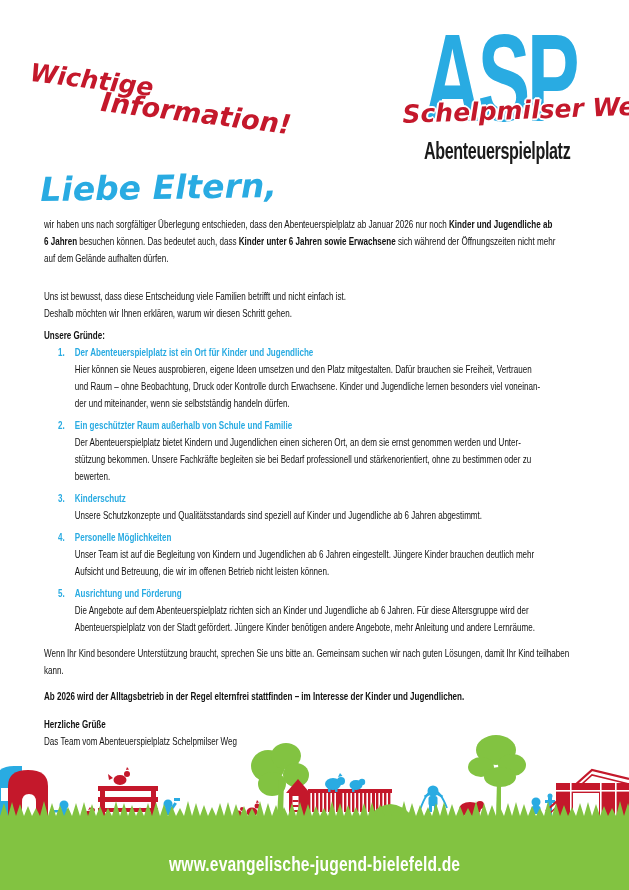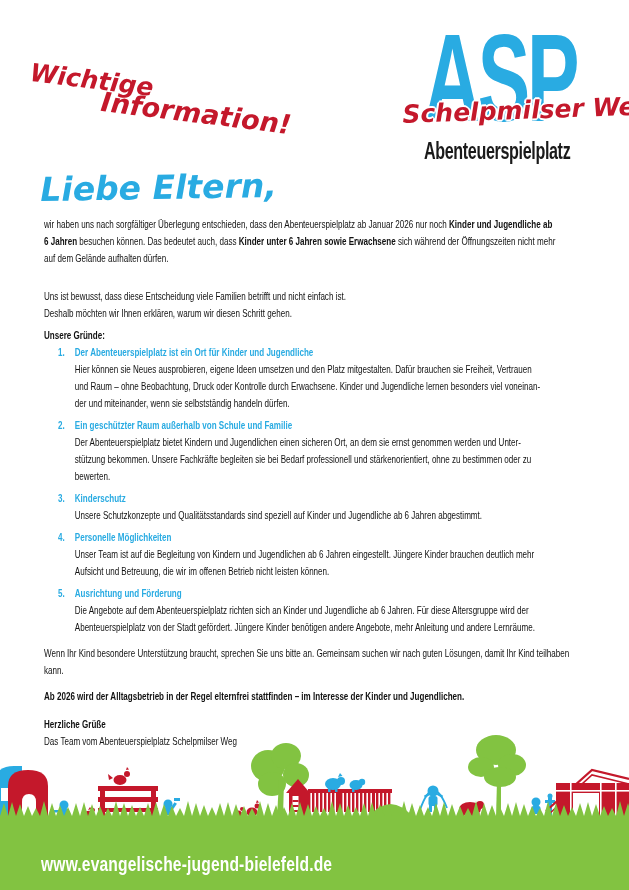--- a/index.html
+++ b/index.html
@@ -45,21 +45,21 @@
   .reason .num{display:inline-block;width:24px;font-weight:bold;color:#29abe2;}
   .reason .title{font-weight:bold;color:#29abe2;}
   .reason .body{display:block;margin-left:24px;}
   .p-support{margin-bottom:9px !important;}
   .p-conclusion{font-weight:bold;margin-bottom:11px !important;}
   .closing-greeting{font-weight:bold;}
   b{color:#111;}
   
   .illustration{position:absolute;left:0;bottom:0;width:629px;height:160px;}
   .footer-url{
-    position:absolute;left:0;bottom:14px;width:629px;text-align:left;z-index:3;
+    position:absolute;left:0;bottom:14px;width:629px;text-align:center;z-index:3;
   }
   .footer-url a{
     color:#fff;font-weight:bold;font-size:20px;text-decoration:none;letter-spacing:0.2px;
     display:inline-block;transform:scaleX(0.78);transform-origin:center;white-space:nowrap;
   }
 </style>
 </head>
 <body>
 
 <div class="page">

